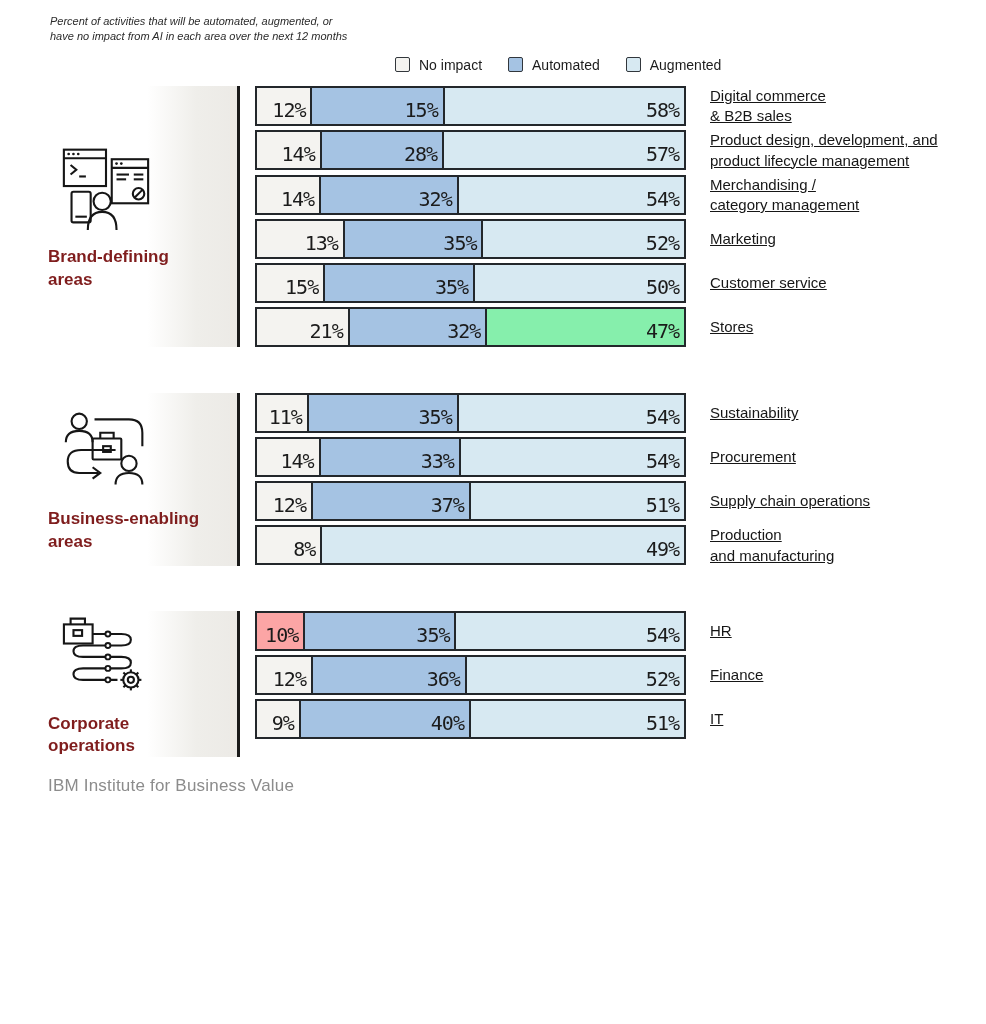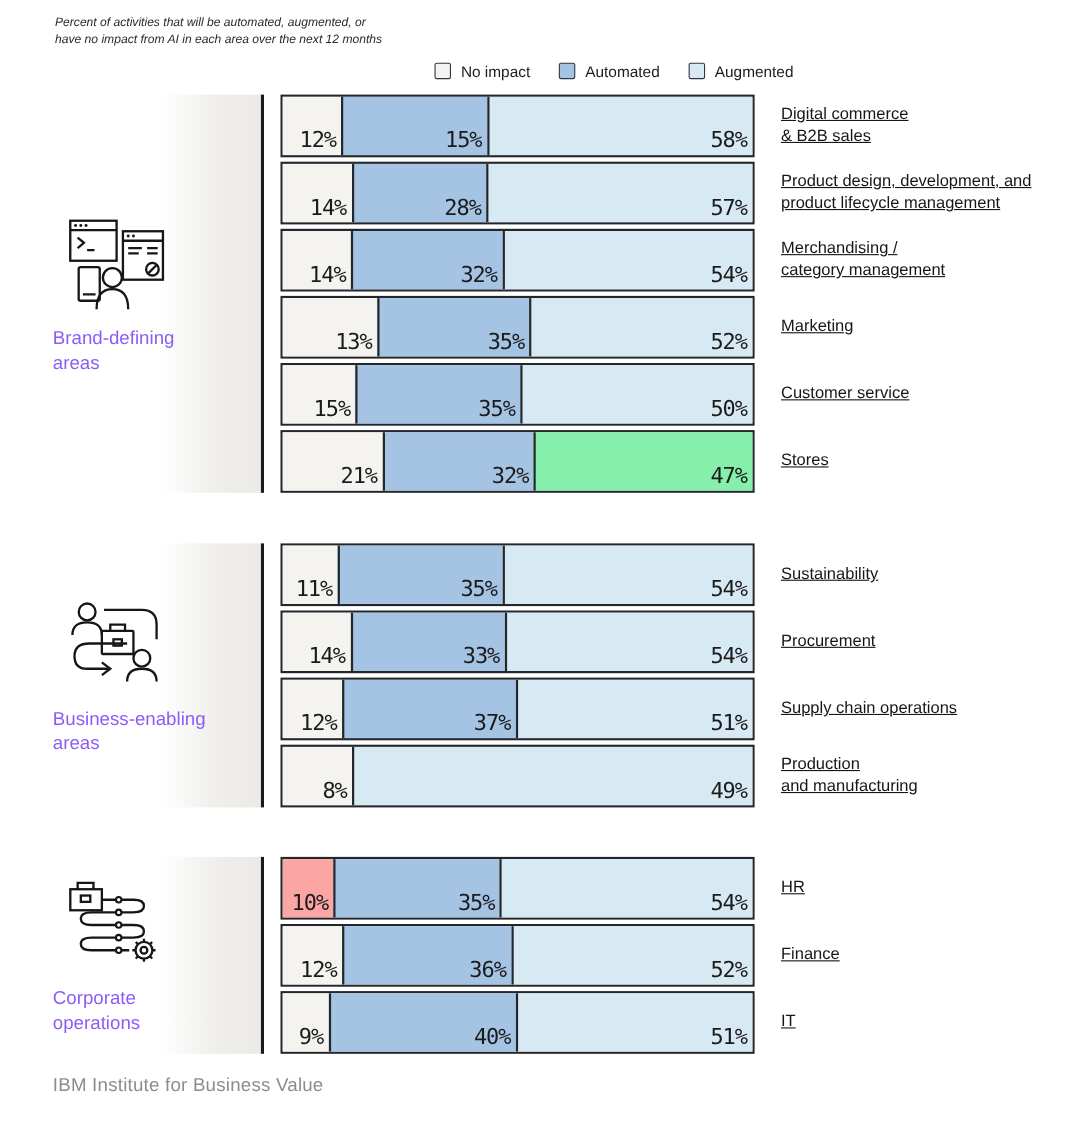--- a/index.html
+++ b/index.html
@@ -24,26 +24,26 @@
     width:192px;box-sizing:border-box;position:relative;
     border-right:3px solid #1a1a1a;
     display:flex;flex-direction:column;justify-content:center;
   }
   .left-col::before{
     content:"";position:absolute;top:0;bottom:0;right:0;width:90px;
     background:linear-gradient(to right, rgba(240,239,236,0) 0%, #efeeea 55%, #eceae6 100%);
   }
   .icon-wrap{position:relative;margin:0 0 14px 10px;width:100px;}
   .icon-wrap svg{display:block;}
-  .group-label{position:relative;font-size:17px;font-weight:400;line-height:1.3;color:#8b5cf6;}
+  .group-label{position:relative;font-size:17px;font-weight:700;line-height:1.3;color:#7f1d1d;}
 
   .rows-col{margin-left:15px;display:flex;flex-direction:column;gap:4px;}
   .row{display:flex;}
   .bar{
-    width:431px;height:57px;box-sizing:border-box;
+    width:431px;height:40px;box-sizing:border-box;
     border:2px solid #23272b;display:flex;background:#fff;
   }
   .seg{
     flex:0 1 0%;min-width:0;overflow:hidden;box-sizing:border-box;
     display:flex;align-items:flex-end;justify-content:flex-end;
     padding:0 5px 4px 0;
   }
   .seg + .seg{border-left:2px solid #23272b;}
   .pct{
     font-family:"DejaVu Sans Mono",monospace;font-size:20px;line-height:1;

